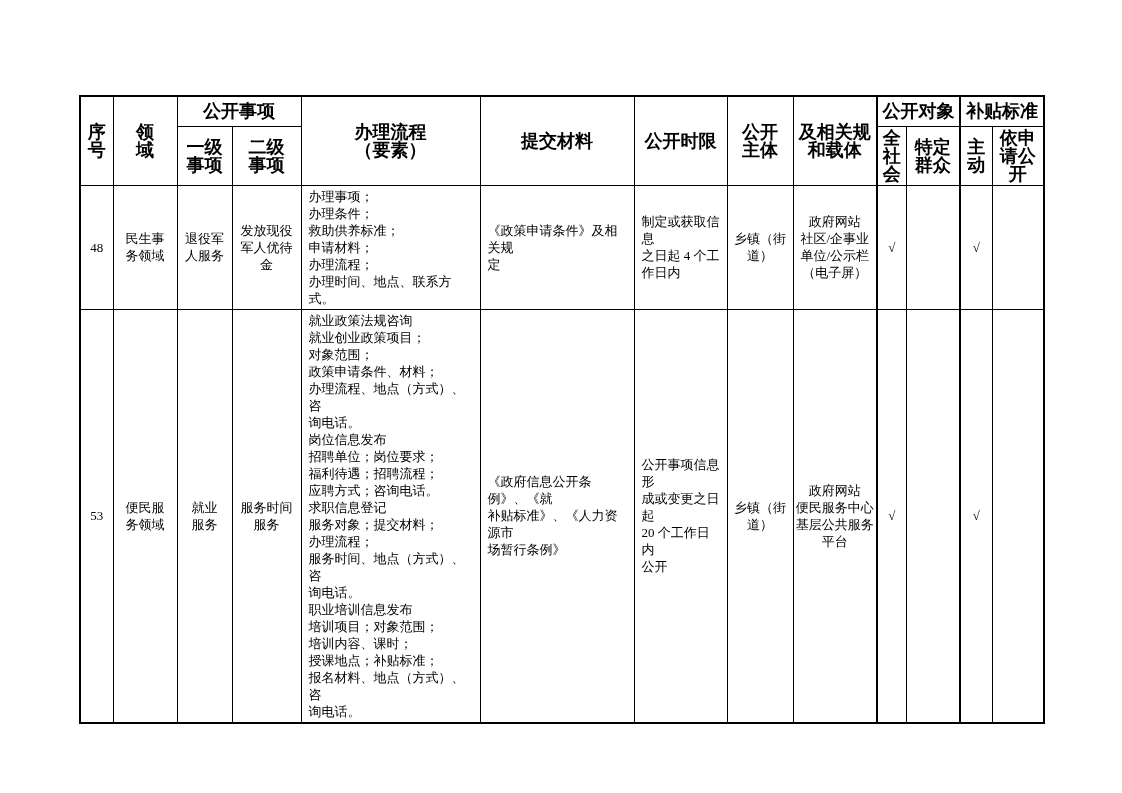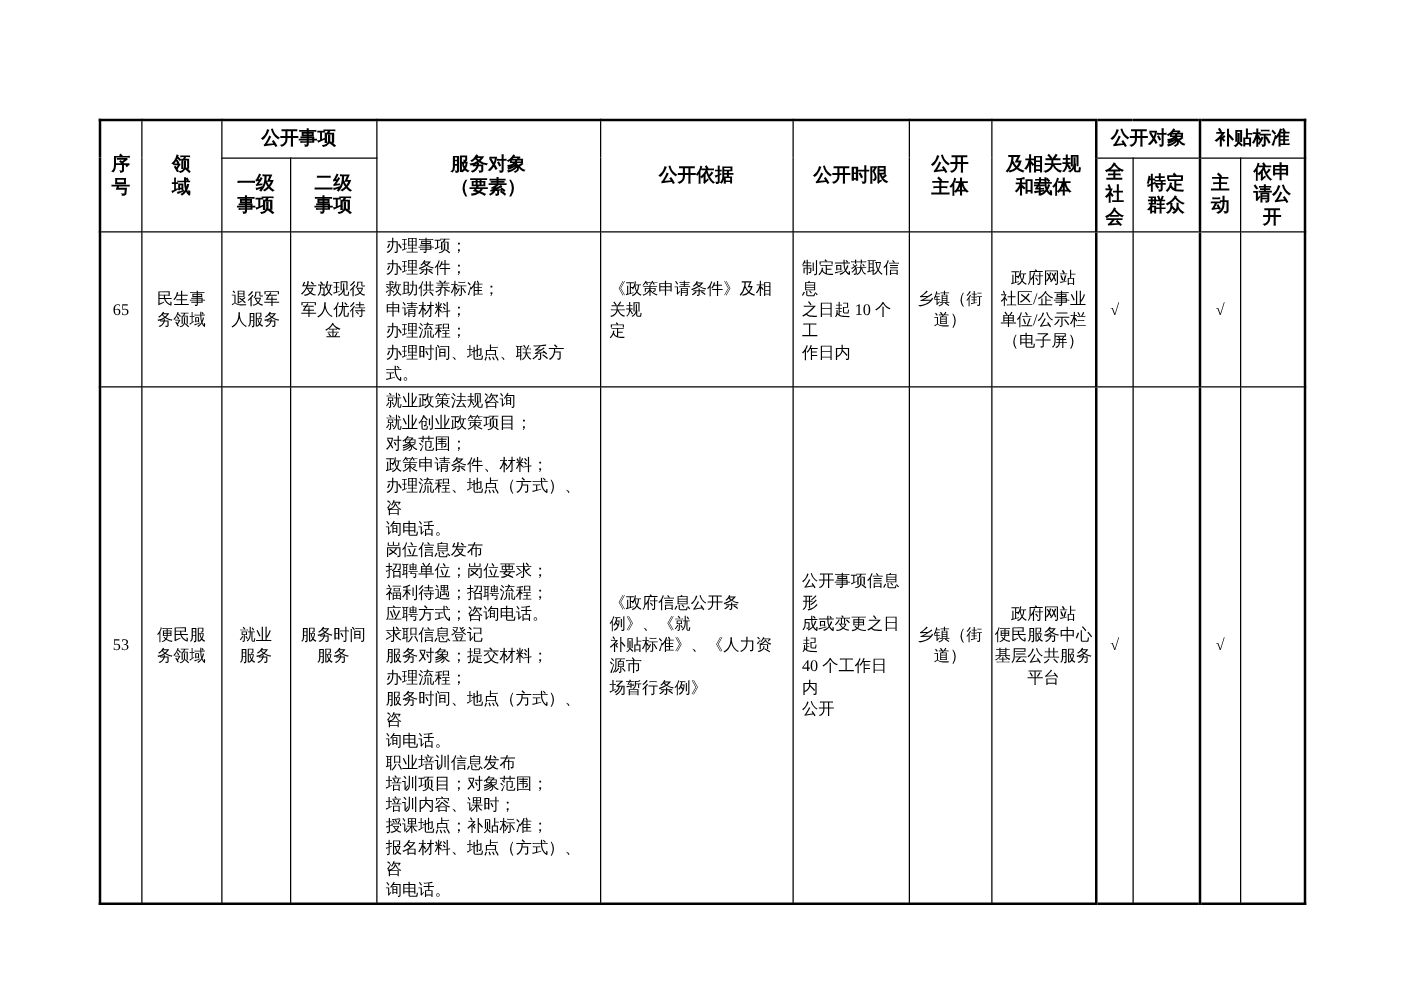--- a/index.html
+++ b/index.html
@@ -32,21 +32,21 @@
     text-align: center;
     vertical-align: middle;
     white-space: pre-line;
     font-size: 13px;
     line-height: 17px;
     padding: 2px;
     overflow: hidden;
   }
   th {
     font-weight: bold;
-    font-size: 15px;
+    font-size: 18px;
     line-height: 18px;
   }
   td.left, th.left {
     text-align: left;
     padding-left: 7px;
     padding-right: 6px;
   }
   .bl2 { border-left: 2px solid #000000; margin-left: 44px; }
   tr.hrow1 { height: 30px; }
   tr.hrow2 { height: 53px; }
@@ -74,23 +74,23 @@
       <col style="width:32px">
       <col style="width:52px">
     </colgroup>
     <tbody>
       <tr class="hrow1">
         <th rowspan="2">序
 号</th>
         <th rowspan="2">领
 域</th>
         <th colspan="2">公开事项</th>
-        <th rowspan="2">服务对象
+        <th rowspan="2">办理流程
 （要素）</th>
-        <th rowspan="2">公开依据</th>
+        <th rowspan="2">提交材料</th>
         <th rowspan="2">公开时限</th>
         <th rowspan="2">公开
 主体</th>
         <th rowspan="2">及相关规
 和载体</th>
         <th colspan="2" class="bl2">公开对象</th>
         <th colspan="2" class="bl2">补贴标准</th>
       </tr>
       <tr class="hrow2">
         <th>一级
@@ -102,38 +102,38 @@
 会</th>
         <th>特定
 群众</th>
         <th class="bl2">主
 动</th>
         <th>依申
 请公
 开</th>
       </tr>
       <tr class="row84">
-        <td>65</td>
+        <td>48</td>
         <td>民生事
 务领域</td>
         <td>退役军
 人服务</td>
         <td>发放现役
 军人优待
 金</td>
         <td class="left">办理事项；
 办理条件；
 救助供养标准；
 申请材料；
 办理流程；
 办理时间、地点、联系方式。</td>
         <td class="left">《政策申请条件》及相关规
 定</td>
         <td class="left">制定或获取信息
-之日起 10 个工
+之日起 4 个工
 作日内</td>
         <td>乡镇（街
 道）</td>
         <td>政府网站
 社区/企事业
 单位/公示栏
 （电子屏）</td>
         <td class="check bl2">√</td>
         <td></td>
         <td class="check bl2">√</td>
@@ -166,21 +166,21 @@
 培训项目；对象范围；
 培训内容、课时；
 授课地点；补贴标准；
 报名材料、地点（方式）、咨
 询电话。</td>
         <td class="left">《政府信息公开条例》、《就
 补贴标准》、《人力资源市
 场暂行条例》</td>
         <td class="left">公开事项信息形
 成或变更之日起
-40 个工作日内
+20 个工作日内
 公开</td>
         <td>乡镇（街
 道）</td>
         <td>政府网站
 便民服务中心
 基层公共服务
 平台</td>
         <td class="check bl2">√</td>
         <td></td>
         <td class="check bl2">√</td>

